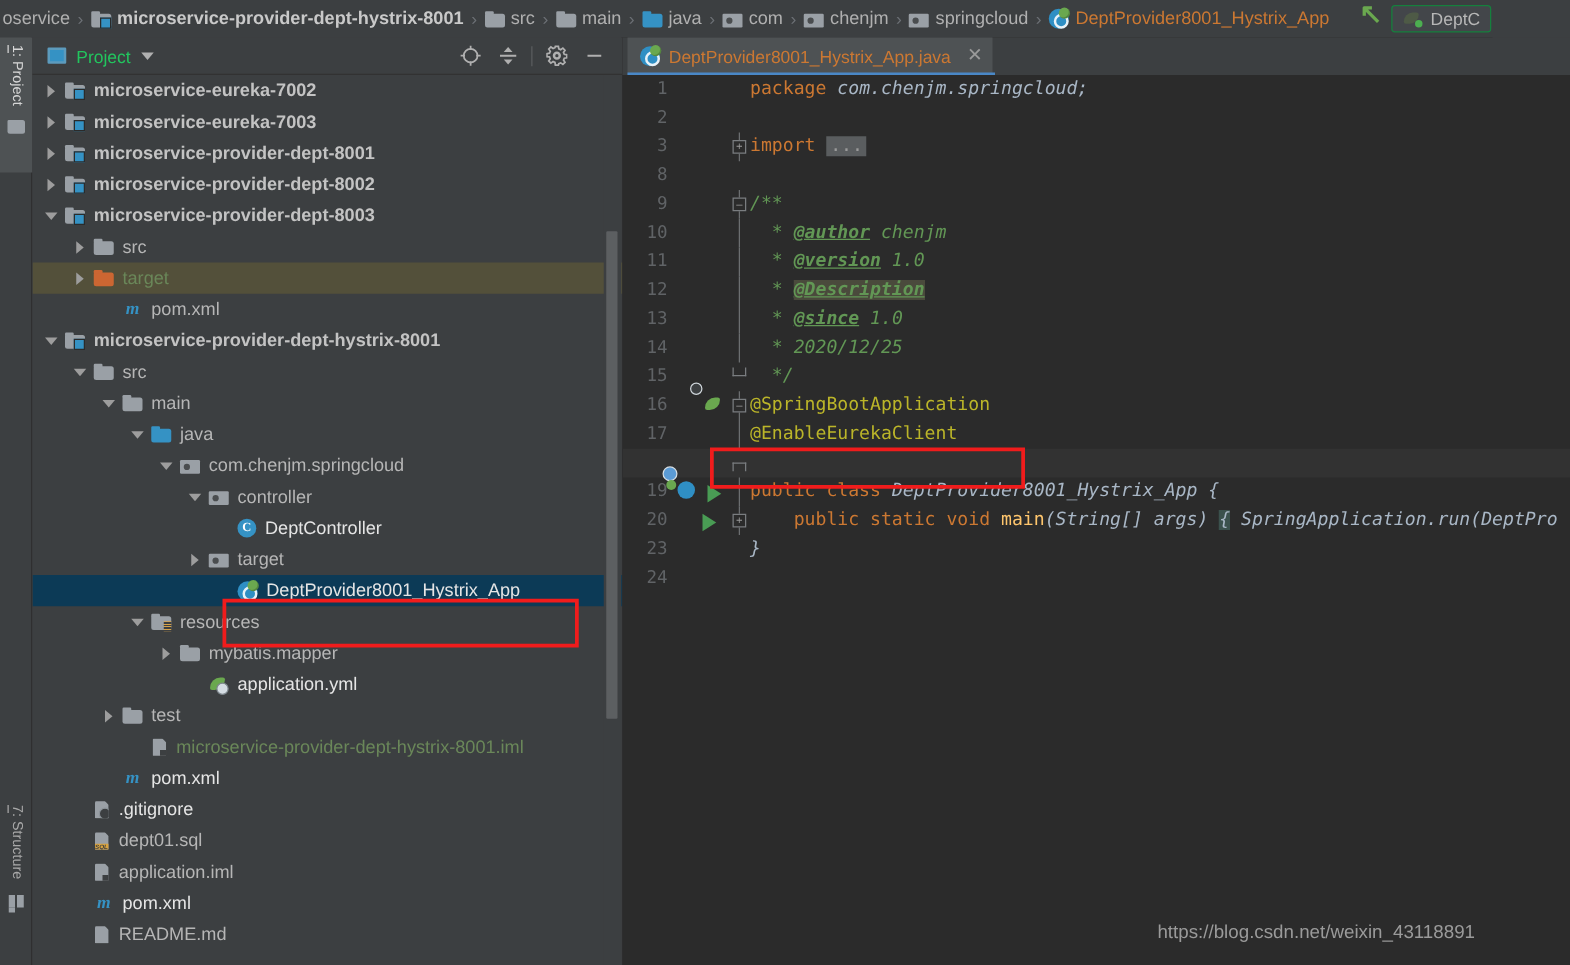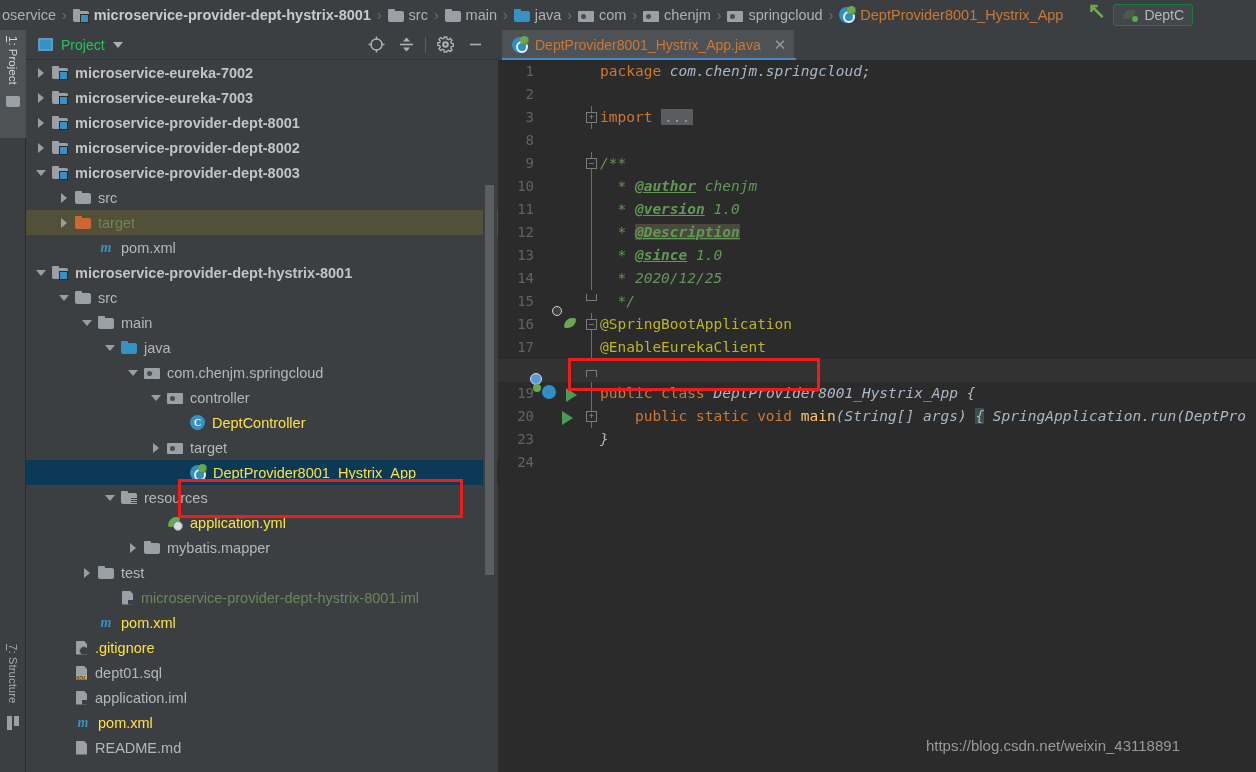--- a/index.html
+++ b/index.html
@@ -208,21 +208,21 @@
   .twisty.closed:before{
     content:"";position:absolute;left:2px;top:0;
     border-left:6px solid #9d9d9d;border-top:5px solid transparent;border-bottom:5px solid transparent;
   }
   .twisty.open:before{
     content:"";position:absolute;left:0;top:2px;
     border-top:6px solid #9d9d9d;border-left:5px solid transparent;border-right:5px solid transparent;
   }
   .row .lbl { margin-left:7px; }
   .bold { font-weight:bold; color:#c3c3c3;align-items:center; }
-  .c-red   { color:#fde047; }
+  .c-red   { color:#e5e5e5; }
   .c-green { color:#6a8759; }
   .c-grey  { color:#b6b6b6; }
 
   
   #tree-scroll {
     position:absolute; right:3px; top:155px; width:9px; height:390px;
     background:#5c5f61; border-radius:1px;
   }
   #tree-track {
     position:absolute; right:0px; top:30px; width:14px; height:712px;
@@ -599,32 +599,32 @@
         </div>
         <div class="row">
           <span style="display:inline-block;width:79px;flex:none"></span>
           <span class="twisty open"></span>
           <span class="ic ic-folder res">
             <i></i>
           </span>
           <span class="lbl c-grey">resources</span>
         </div>
         <div class="row">
+          <span style="display:inline-block;width:102px;flex:none"></span>
+          <span class="twisty closed"></span>
+          <span class="ic ic-folder">
+            <i></i>
+          </span>
+          <span class="lbl c-grey">mybatis.mapper</span>
+        </div>
+        <div class="row">
           <span style="display:inline-block;width:125px;flex:none"></span>
           <span class="twisty"></span>
           <span class="ic-leaf"></span>
           <span class="lbl c-red">application.yml</span>
-        </div>
-        <div class="row">
-          <span style="display:inline-block;width:102px;flex:none"></span>
-          <span class="twisty closed"></span>
-          <span class="ic ic-folder">
-            <i></i>
-          </span>
-          <span class="lbl c-grey">mybatis.mapper</span>
         </div>
         <div class="row">
           <span style="display:inline-block;width:56px;flex:none"></span>
           <span class="twisty closed"></span>
           <span class="ic ic-folder">
             <i></i>
           </span>
           <span class="lbl c-grey">test</span>
         </div>
         <div class="row">

